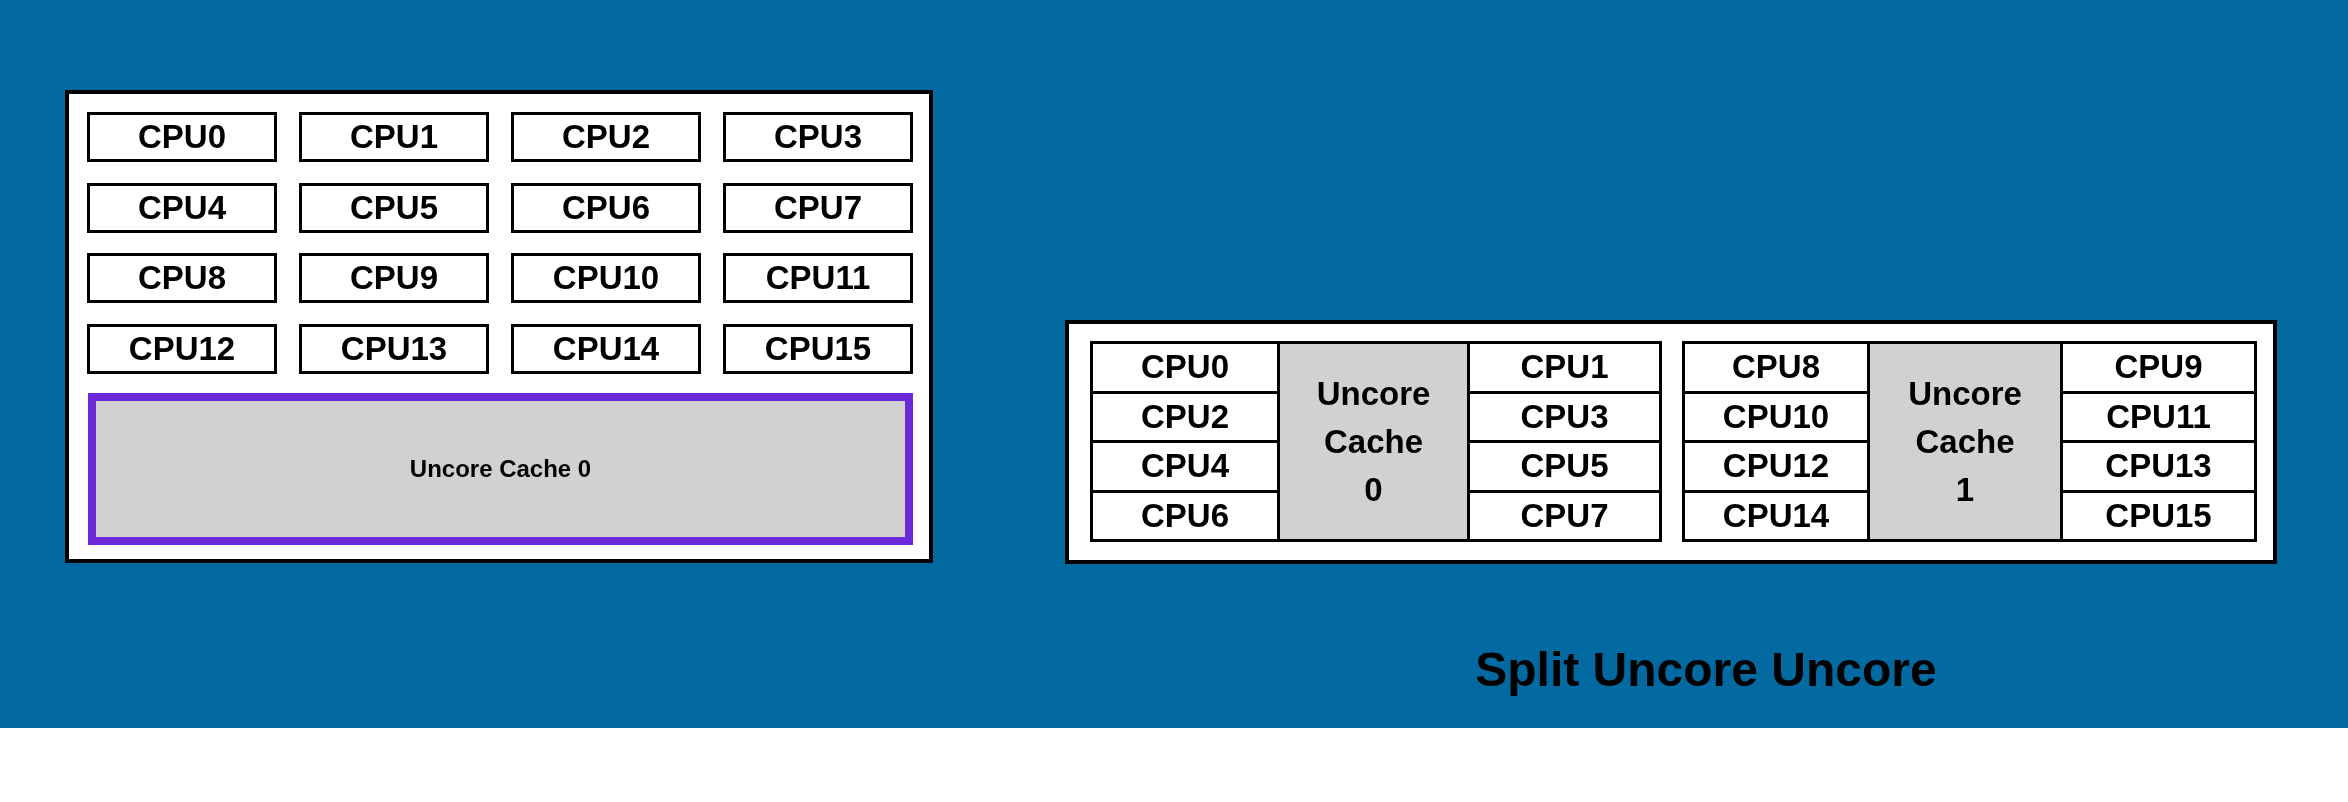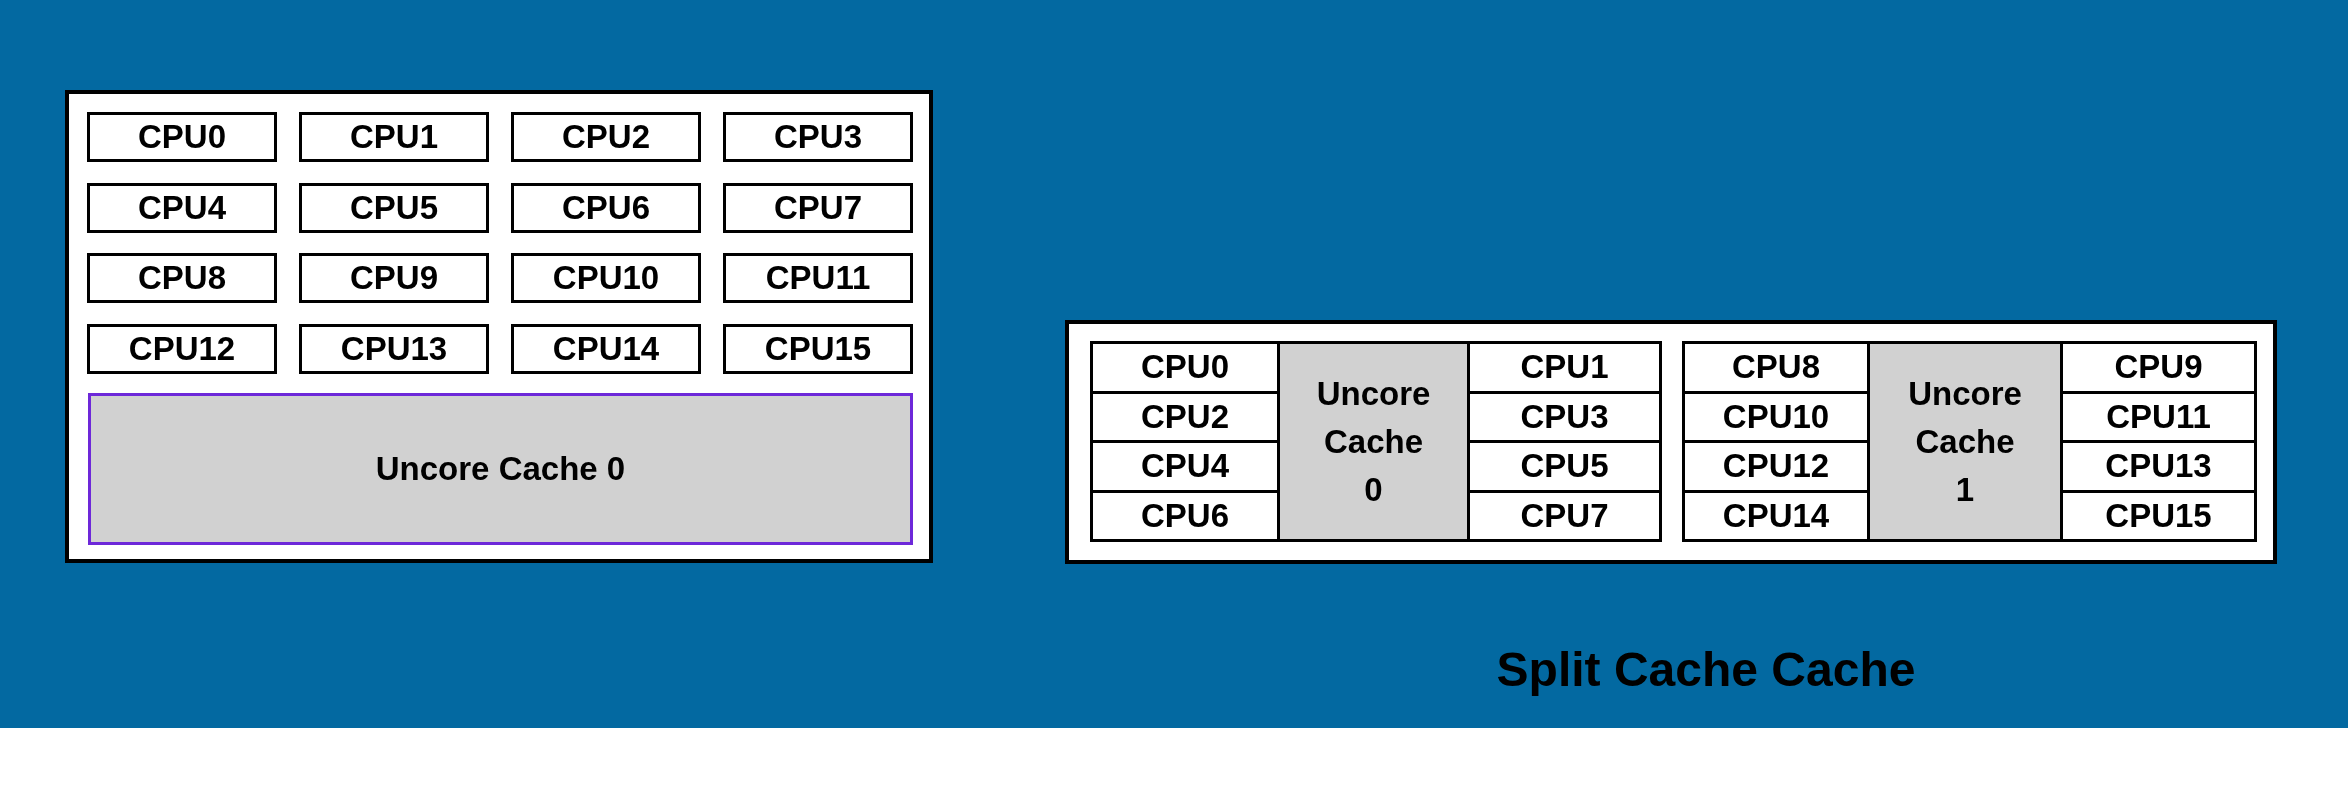--- a/index.html
+++ b/index.html
@@ -25,27 +25,27 @@
     background: #ffffff;
     display: flex;
     align-items: center;
     justify-content: center;
     font-weight: bold;
     font-size: 33px;
   }
   .cache-bar {
     position: absolute;
     box-sizing: border-box;
-    border: 3px solid #6d28d9;
+    border: 8px solid #6d28d9;
     background: #d1d1d1;
     display: flex;
     align-items: center;
     justify-content: center;
     font-weight: bold;
-    font-size: 33px;
+    font-size: 24px;
   }
   .cpu-col {
     position: absolute;
     box-sizing: border-box;
     border: 3px solid #000000;
     background: #ffffff;
     display: flex;
     flex-direction: column;
   }
   .cpu-col .cpu-cell {
@@ -142,15 +142,15 @@
     <span>Cache</span>
     <span>1</span>
   </div>
   <div class="cpu-col" style="left:2060px; top:341px; width:197px; height:201px;">
     <div class="cpu-cell">CPU9</div>
     <div class="cpu-cell">CPU11</div>
     <div class="cpu-cell">CPU13</div>
     <div class="cpu-cell">CPU15</div>
   </div>
 
-  <div class="caption" style="left:1065px; top:644px; width:1282px;">Split Cache Cache</div>
+  <div class="caption" style="left:1065px; top:644px; width:1282px;">Split Uncore Uncore</div>
 
 </div>
 
 </body></html>

